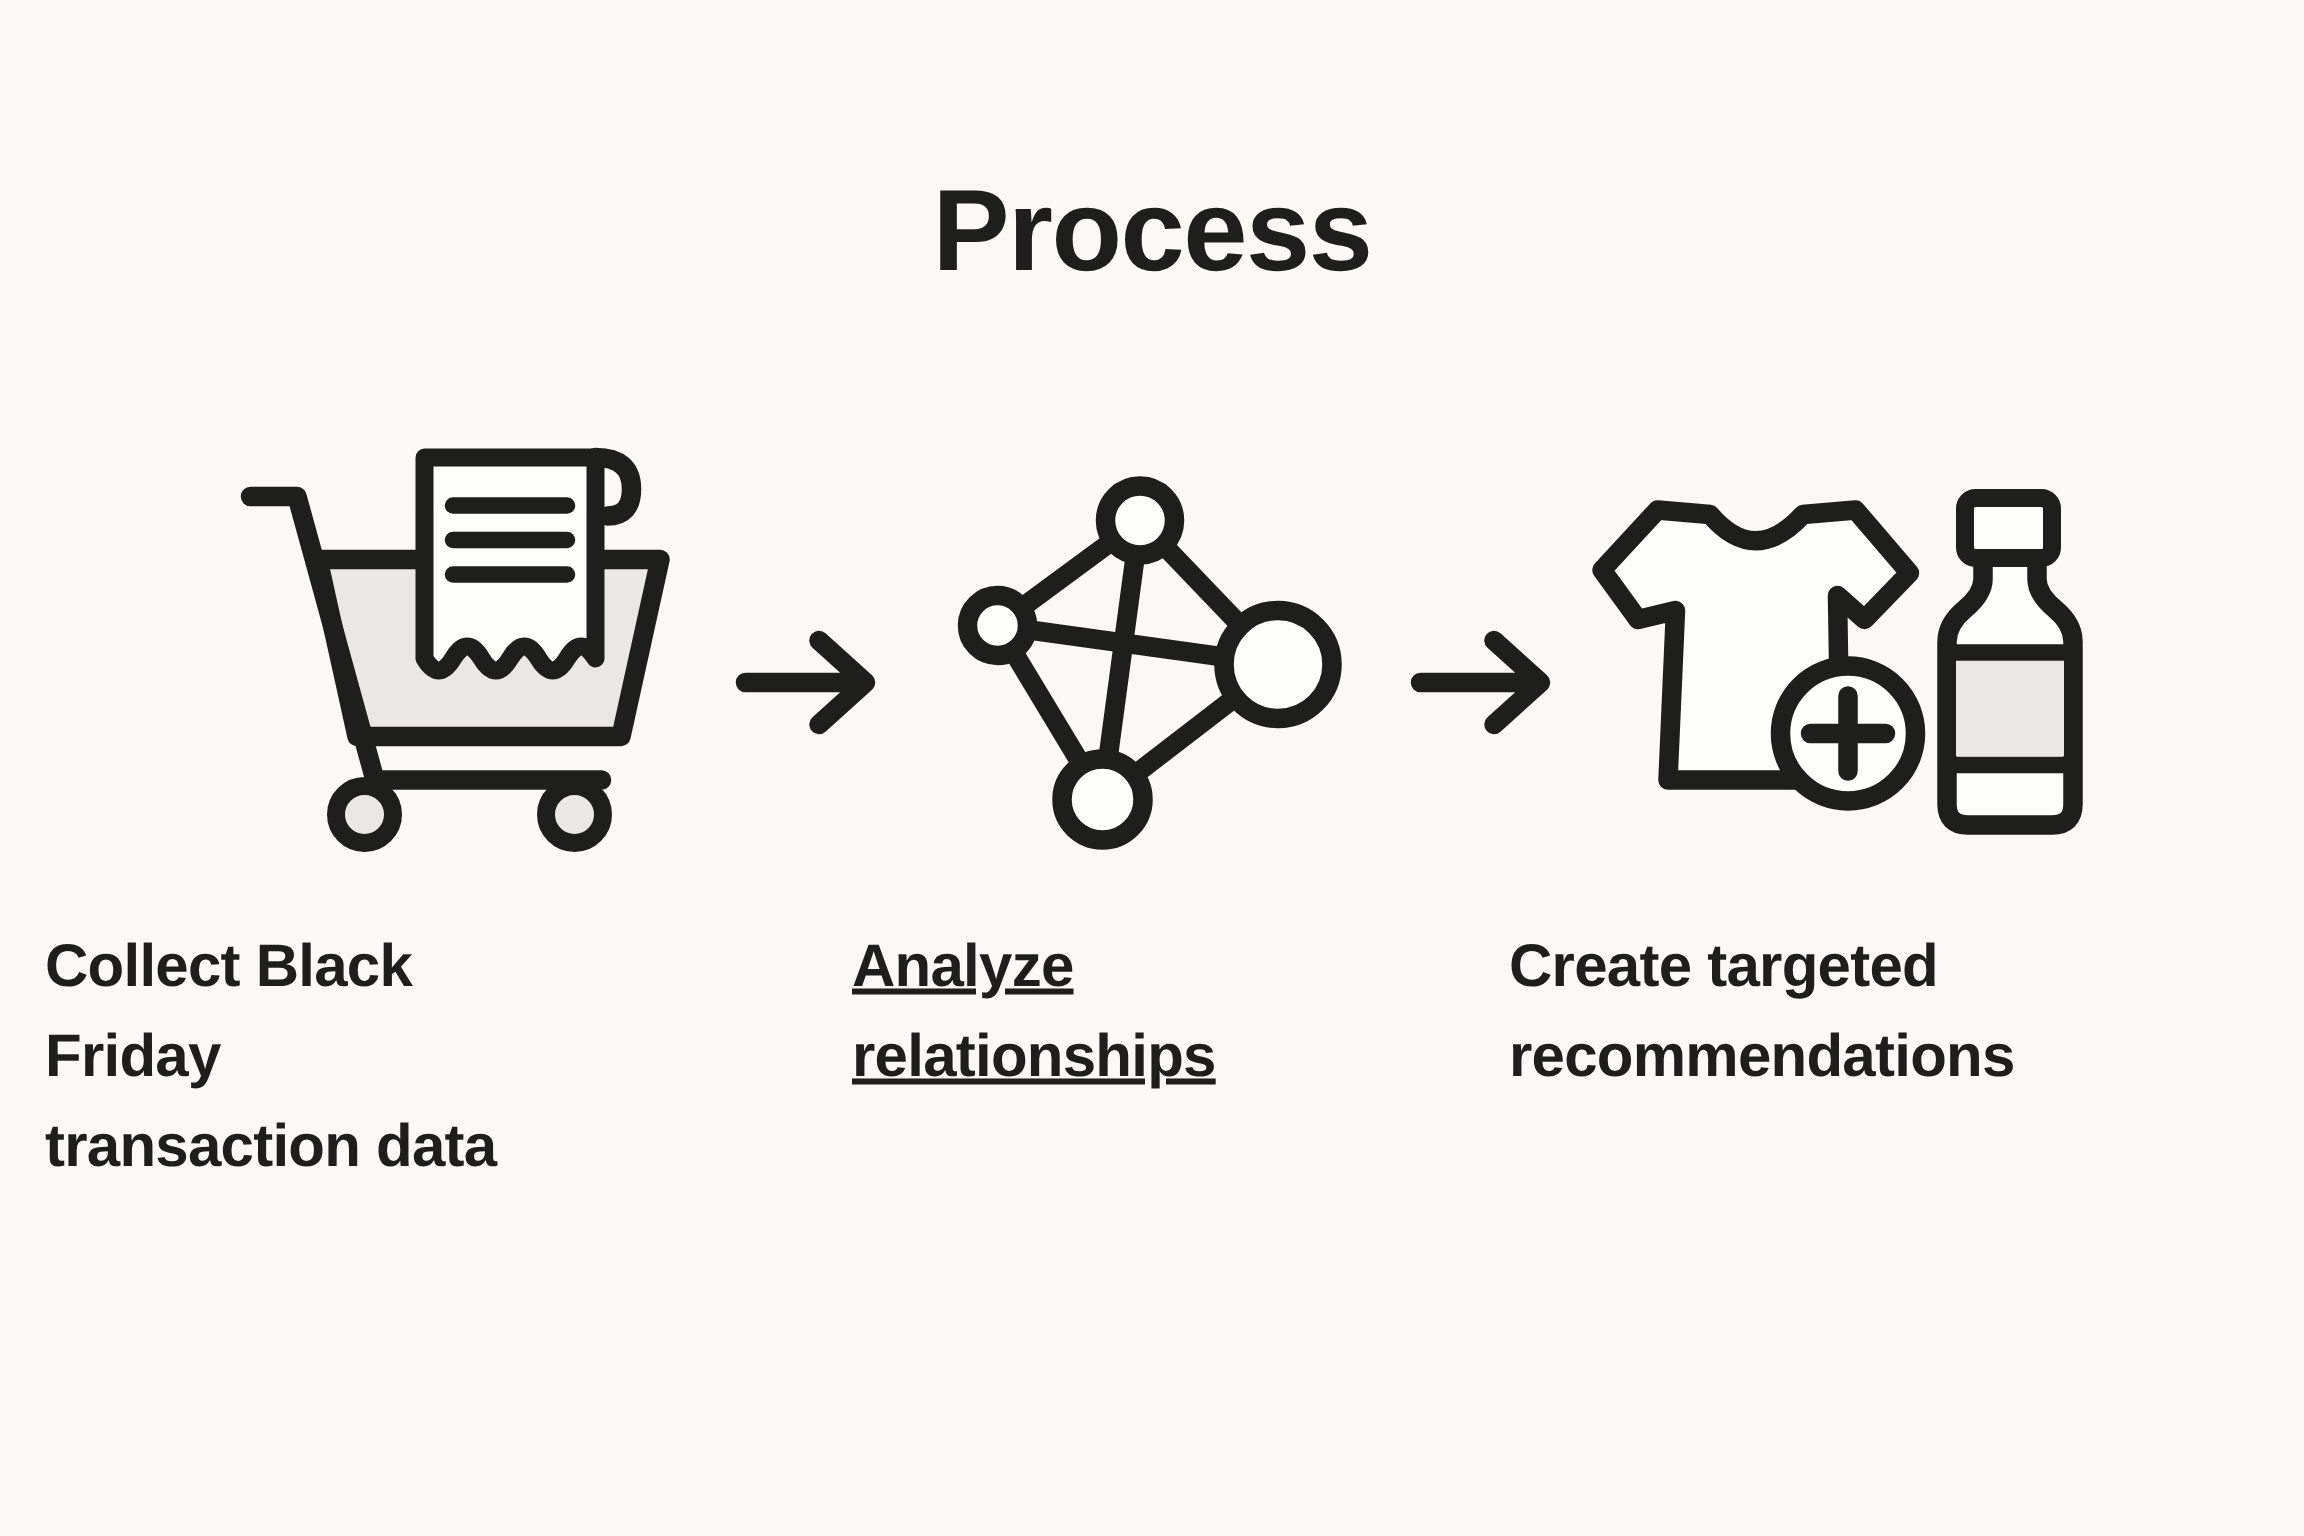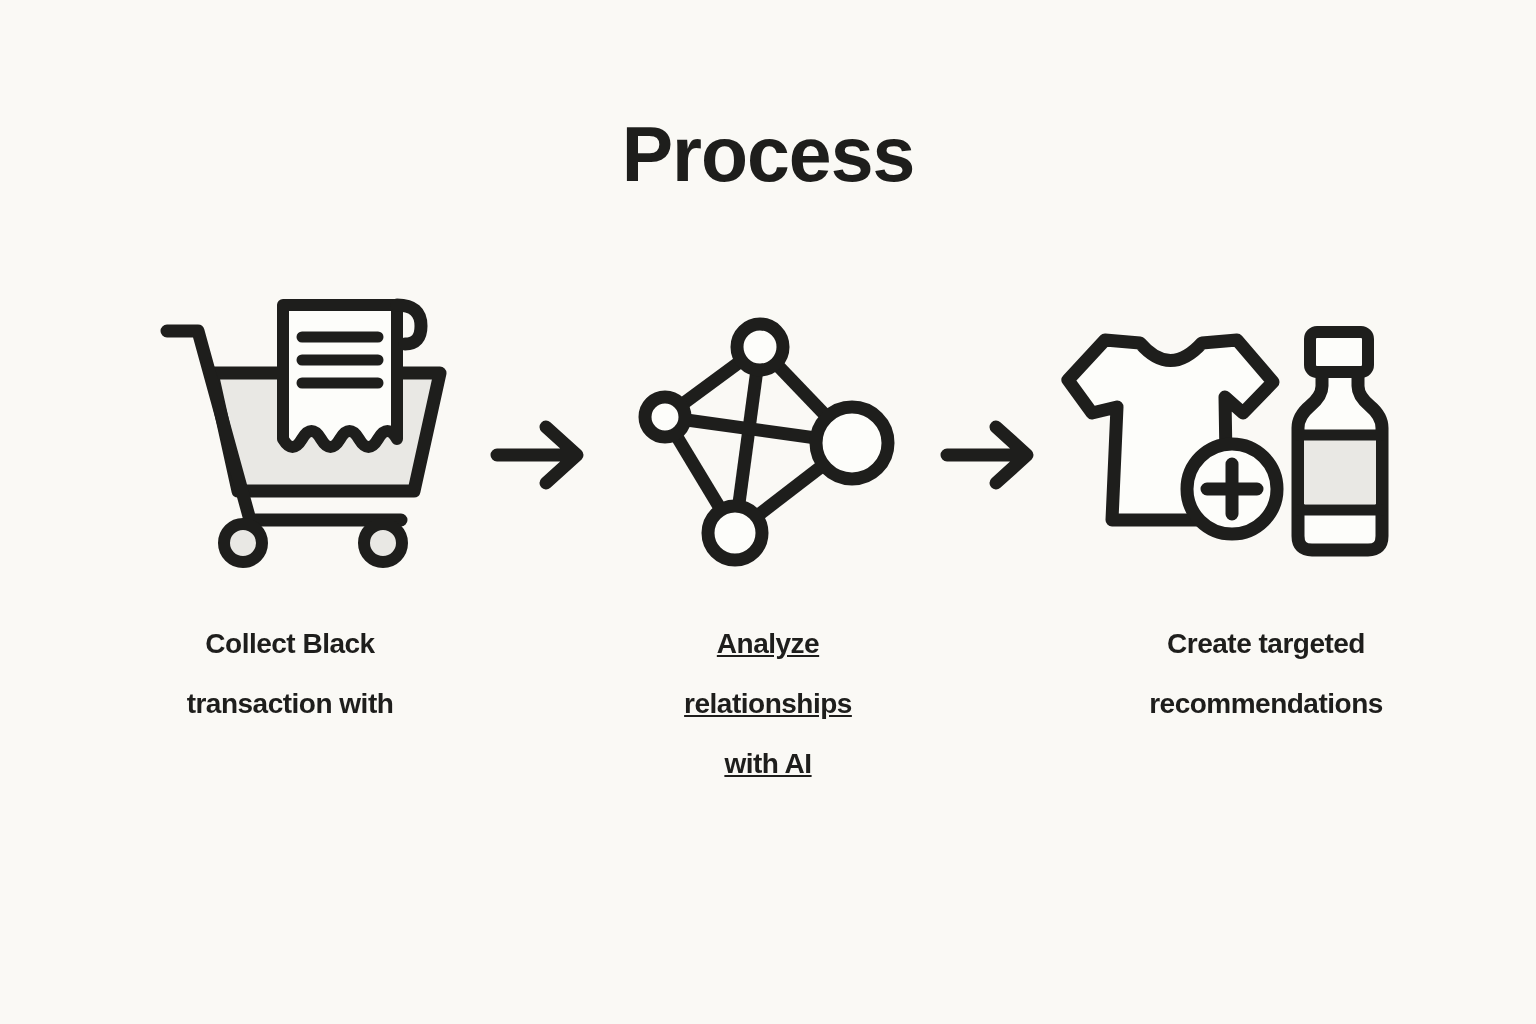--- a/index.html
+++ b/index.html
@@ -34,22 +34,22 @@
   .icon-svg { position: absolute; display: block; }
   .icon-cart   { left: 150px; top: 293px; }
   .icon-net    { left: 615px; top: 295px; }
   .icon-shirt  { left: 1060px; top: 326px; }
   .arrow       { position: absolute; top: 400px; }
   .arrow-1     { left: 470px; }
   .arrow-2     { left: 920px; }
   .step-label {
     position: absolute;
     top: 614px;
-    text-align: center;
-    font-size: 28px;
+    text-align: left;
+    font-size: 40px;
     font-weight: bold;
     line-height: 60px;
     letter-spacing: -0.5px;
     color: var(--ink);
   }
   .label-1 { left: 30px;  width: 520px; }
   .label-2 { left: 568px; width: 400px; text-decoration: underline; }
   .label-3 { left: 1006px; width: 520px; }
   .step-label span { display: block; }
 
@@ -115,27 +115,27 @@
 
     <path class="f-white" stroke="var(--ink)" stroke-width="13" stroke-linejoin="round" d="M262,46 L262,60 Q262,70 250,80 Q238,90 238,102 L238,210 Q238,224 252,224 L308,224 Q322,224 322,210 L322,102 Q322,90 310,80 Q298,70 298,60 L298,46"></path>
     <rect class="f-white" x="250" y="6" width="58" height="40" rx="7" stroke="var(--ink)" stroke-width="12"></rect>
     <rect class="f-gray" x="244" y="114" width="72" height="64"></rect>
     <line class="st-thin" x1="239" y1="109" x2="321" y2="109"></line>
     <line class="st-thin" x1="239" y1="184" x2="321" y2="184"></line>
   </svg>
 
   <div class="step-label label-1">
     <span>Collect Black</span>
-    <span>transaction with</span>
+    <span>Friday</span>
+    <span>transaction data</span>
   </div>
 
   <div class="step-label label-2">
     <span>Analyze</span>
     <span>relationships</span>
-    <span>with AI</span>
   </div>
 
   <div class="step-label label-3">
     <span>Create targeted</span>
     <span>recommendations</span>
   </div>
 
 </div>
 
 </body></html>

